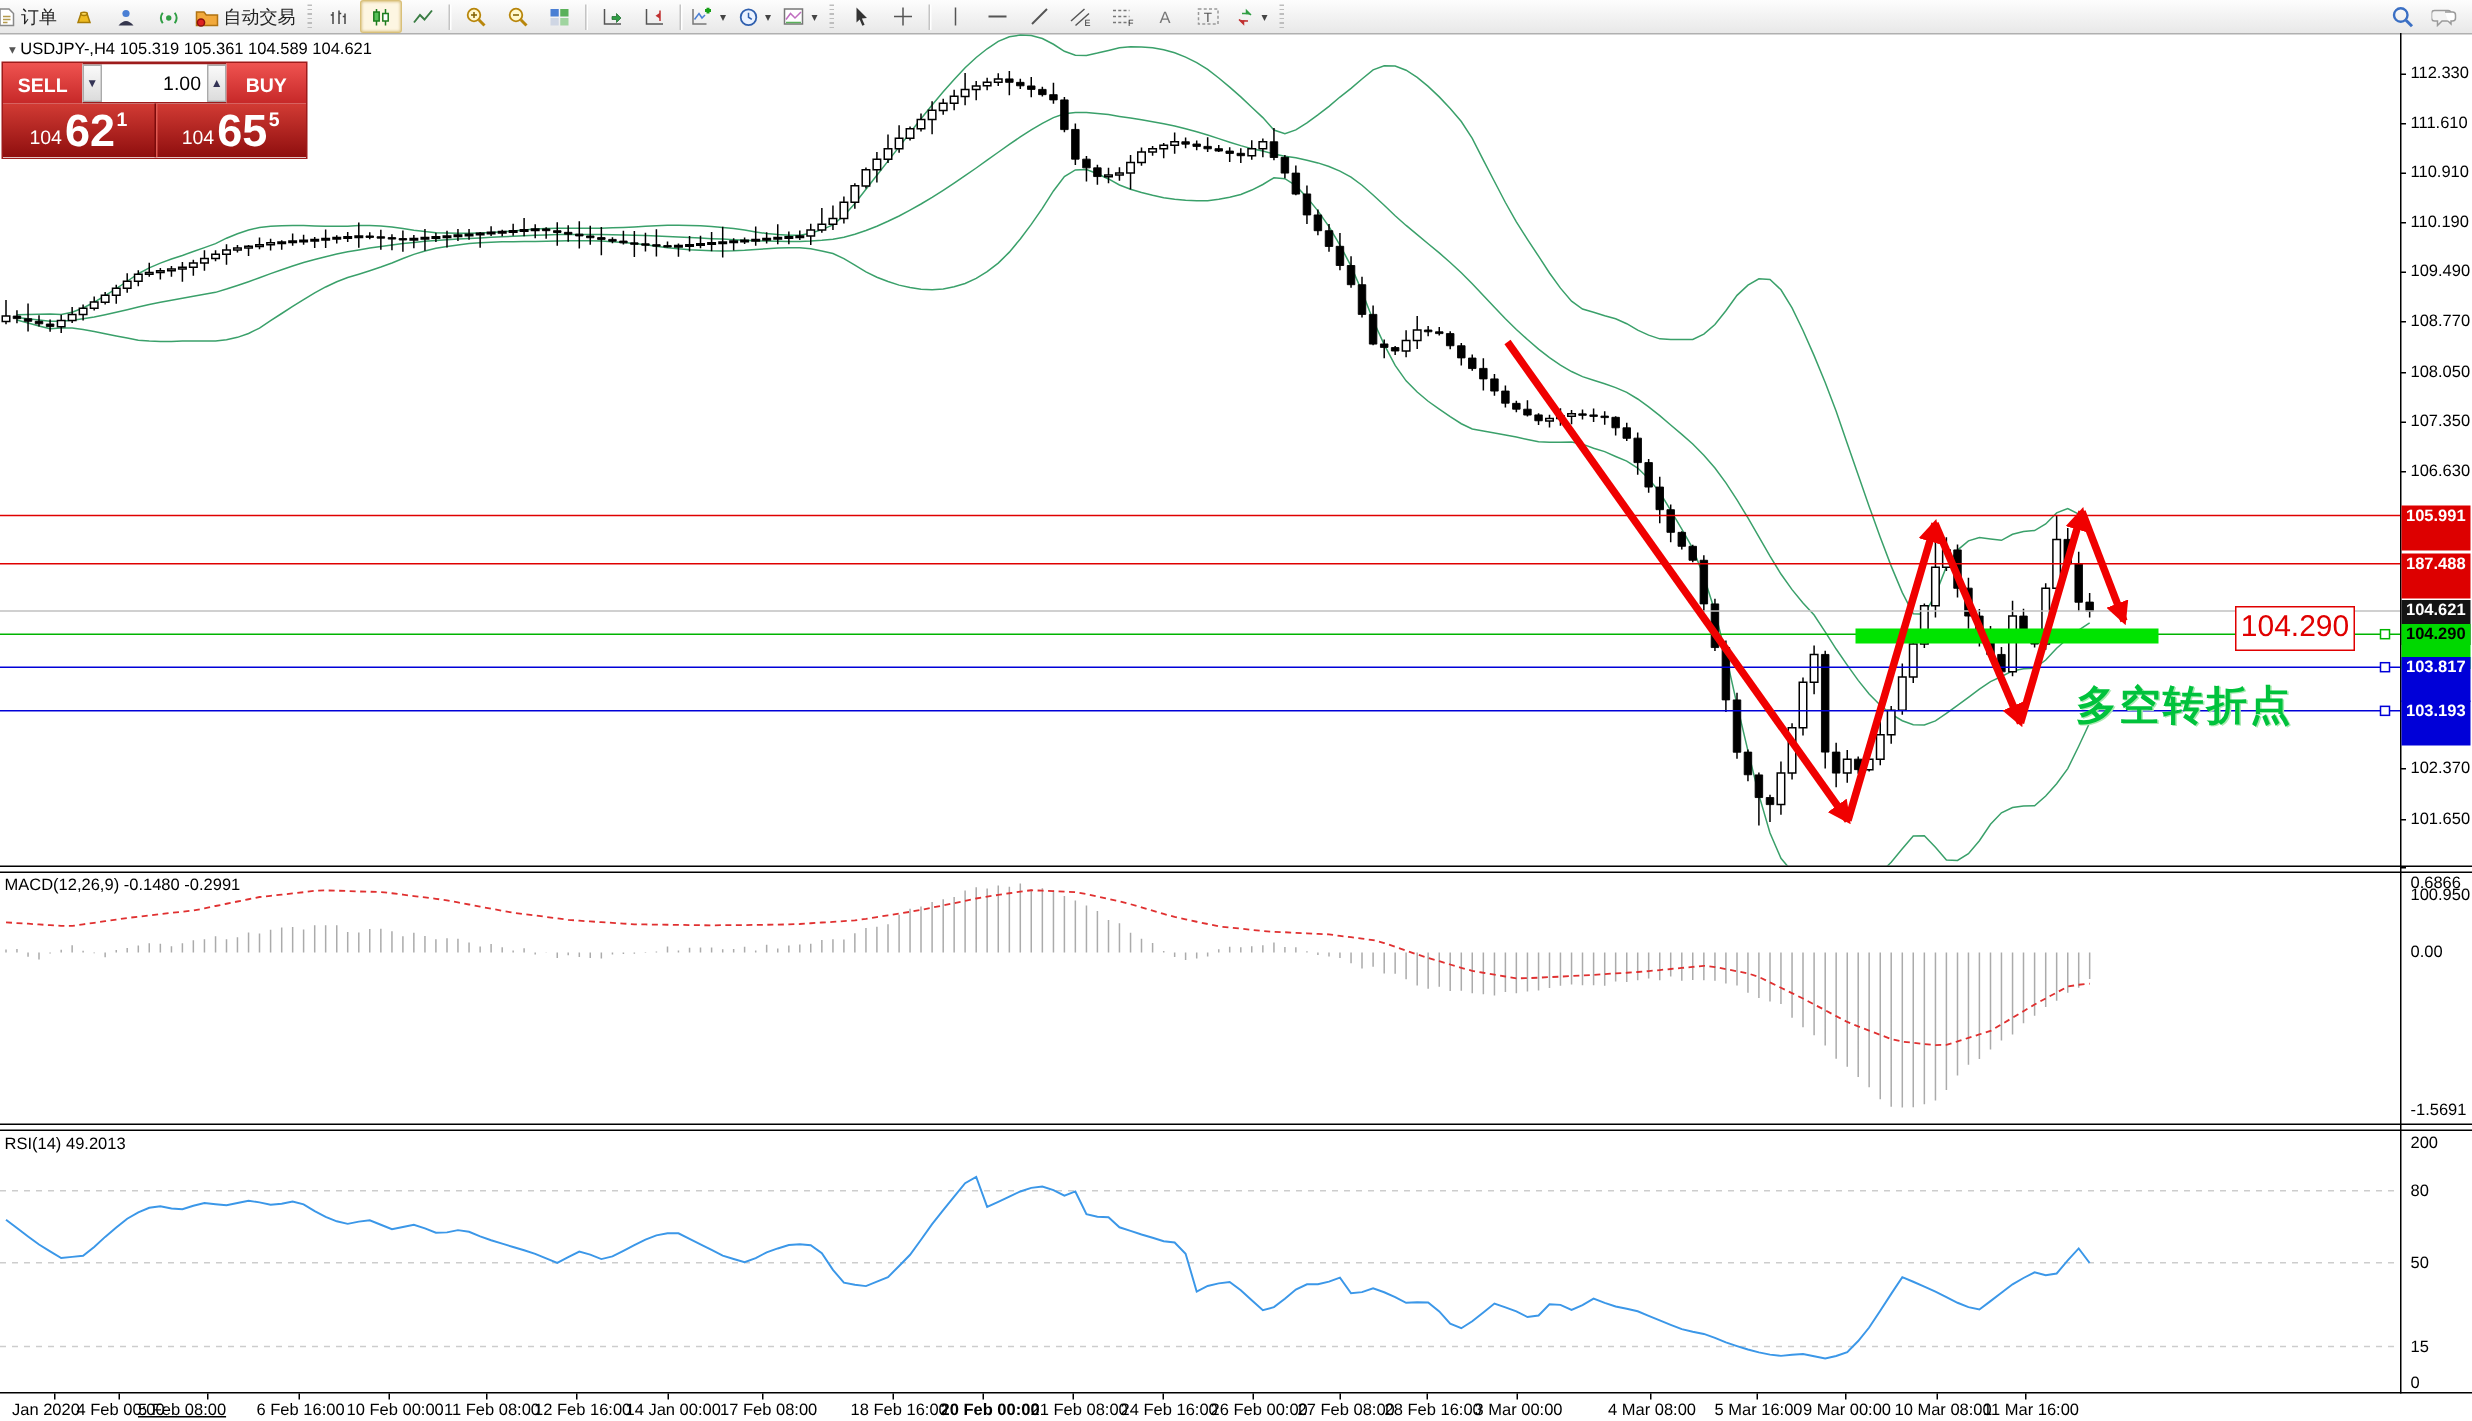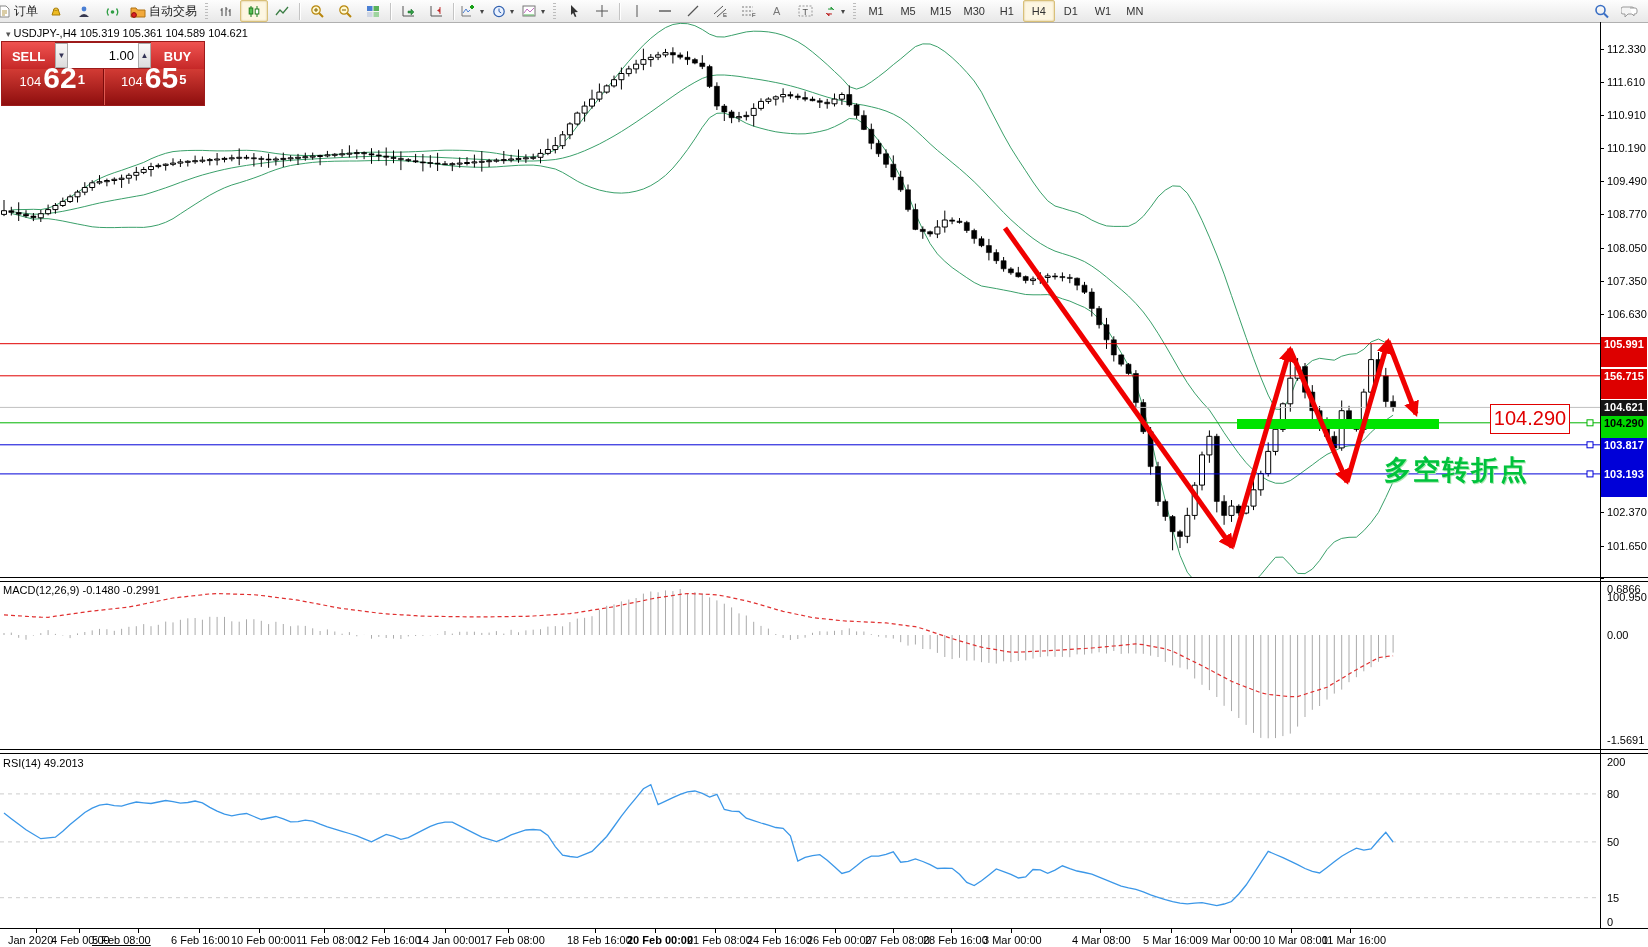--- a/index.html
+++ b/index.html
@@ -37,21 +37,21 @@
   .ocp{position:absolute;left:2px;top:42px;width:202px;height:63px;border-radius:0;overflow:hidden;
        box-shadow:0 0 0 1px #9d1b1b;}
   .ocp-row1{display:flex;height:27px;}
   .ocbtn{width:53px;color:#fff;font:bold 13px/27px "Liberation Sans",sans-serif;text-align:center;
          background:linear-gradient(#ef5350,#c62828);border:0;}
   .volwrap{flex:1;display:flex;background:#fff;border-top:1px solid #9d1b1b;border-bottom:1px solid #9d1b1b;}
   .spin{width:17px;background:linear-gradient(#fafafa,#dcdcdc);border:1px solid #aaa;font-size:8px;color:#335;
         display:flex;align-items:center;justify-content:center;}
   .volin{width:100%;border:0;outline:0;text-align:right;font:13px "Liberation Sans",sans-serif;padding:0 4px;min-width:0;}
   .ocp-row2{display:flex;height:36px;background:linear-gradient(#d23b34,#8e0e0e);color:#fff;}
-  .price{flex:1;display:flex;align-items:flex-end;justify-content:center;padding-bottom:12px;}
+  .price{flex:1;display:flex;align-items:flex-end;justify-content:center;padding-bottom:2px;}
   .price .small{font-size:13px;margin:0 2px 4px 0;}
   .price .big{font:bold 30px/30px "Liberation Sans",sans-serif;}
   .price .sup{font:bold 13px/13px "Liberation Sans",sans-serif;margin:1px 0 0 1px;align-self:flex-start;padding-top:3px;}
   .ocp-div{width:1px;background:#7c0b0b;box-shadow:1px 0 0 #e05a52;}
   
   .callout{position:absolute;border:1px solid #e00000;background:#fff;color:#e00000;
            font:20px/26px "Liberation Sans",sans-serif;text-align:center;}
   .cnote{position:absolute;font:bold 27px/28px "Liberation Sans","DejaVu Sans",sans-serif;color:#00c23c;
          text-shadow:1px 1px 0 #a8e8b0;letter-spacing:2px;white-space:nowrap;}
   .ico{display:inline-block;}
@@ -224,31 +224,20 @@
       </svg>
   </div>
   <div class="tbtn">
     <svg class="ico" width="14" height="13">
         <path d="M3 8 L6 11 L6 9 L9 9" fill="#c03030" stroke="#c03030"></path>
         <path d="M11 5 L8 2 L8 4 L5 4" fill="#2f9e44" stroke="#2f9e44"></path>
       </svg>
     <span class="dd">▾</span>
   </div>
   <div class="grip"></div>
-  <div id="tfs" style="display:flex;align-items:center;">
-      <div class="tbtn tf">M1</div>
-      <div class="tbtn tf">M5</div>
-      <div class="tbtn tf">M15</div>
-      <div class="tbtn tf">M30</div>
-      <div class="tbtn tf">H1</div>
-      <div class="tbtn tf pressed">H4</div>
-      <div class="tbtn tf">D1</div>
-      <div class="tbtn tf">W1</div>
-      <div class="tbtn tf">MN</div>
-    </div>
   <div class="spacer"></div>
   <div class="tbtn">
     <svg class="ico" width="16" height="15">
         <circle cx="6.5" cy="6" r="4.5" fill="none" stroke="#3a6fc4" stroke-width="1.6"></circle>
         <path d="M10 9.5 L14 13.5" stroke="#3a6fc4" stroke-width="2"></path>
       </svg>
   </div>
   <div class="tbtn" style="margin-right:4px;">
     <svg class="ico" width="18" height="15">
         <path d="M2 3 h9 a2 2 0 0 1 2 2 v3 a2 2 0 0 1 -2 2 h-4 l-3 3 v-3 h-2 a2 2 0 0 1 -2 -2 v-3 a2 2 0 0 1 2 -2z" fill="#f4f4f4" stroke="#9a9a9a"></path>
@@ -335,21 +324,21 @@
     <div class="ptick" style="top:591px">100.950</div>
     <div class="ptick" style="top:583px">0.6866</div>
     <div class="ptick" style="top:629px">0.00</div>
     <div class="ptick" style="top:734px">-1.5691</div>
     <div class="ptick" style="top:756px">200</div>
     <div class="ptick" style="top:788px">80</div>
     <div class="ptick" style="top:836px">50</div>
     <div class="ptick" style="top:892px">15</div>
     <div class="ptick" style="top:916px">0</div>
     <div class="tag" style="top:337px;background:#dd0000;color:#ffffff">105.991</div>
-    <div class="tag" style="top:369px;background:#dd0000;color:#ffffff">156.715</div>
+    <div class="tag" style="top:369px;background:#dd0000;color:#ffffff">187.488</div>
     <div class="tag" style="top:400px;background:#141414;color:#ffffff">104.621</div>
     <div class="tag" style="top:416px;background:#00d800;color:#000000">104.290</div>
     <div class="tag" style="top:438px;background:#0000d8;color:#ffffff">103.817</div>
     <div class="tag" style="top:467px;background:#0000d8;color:#ffffff">103.193</div>
   </div>
 <div id="timelayer">
     <div class="tlabel" style="left: 8px;">Jan 2020</div>
     <div class="ttick" style="left: 36px;"></div>
     <div class="tlabel" style="left: 51px;">4 Feb 00:00</div>
     <div class="ttick" style="left: 79px;"></div>

